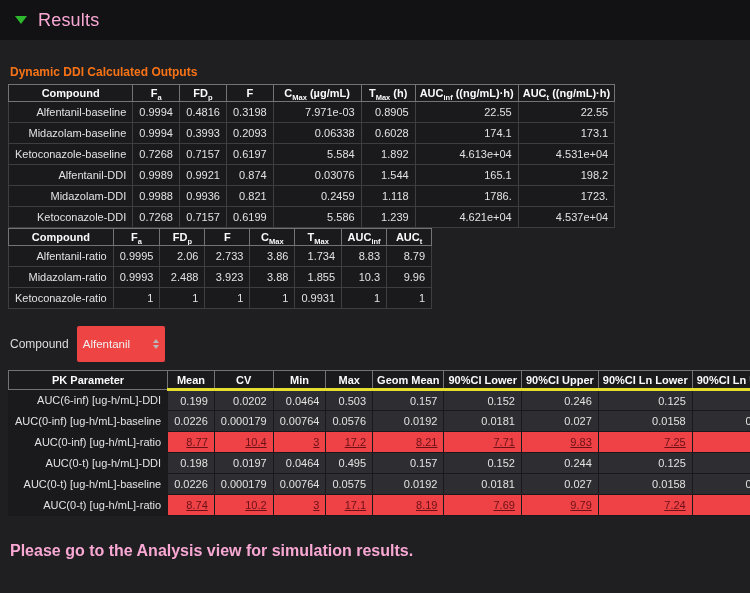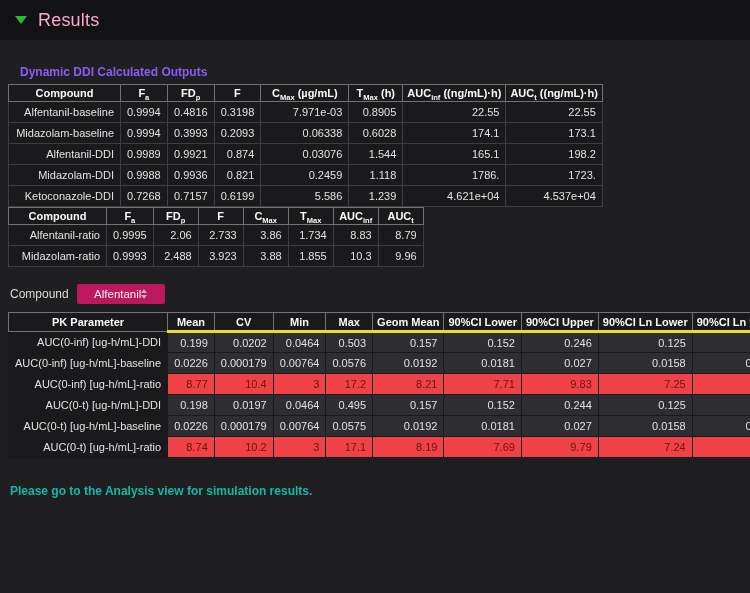--- a/index.html
+++ b/index.html
@@ -17,21 +17,21 @@
   .header-bar{
     height:40px;background:var(--bar);
     display:flex;align-items:center;gap:11px;padding-left:15px;
   }
   .tri-down{
     width:0;height:0;border-left:6px solid transparent;border-right:6px solid transparent;
     border-top:8px solid var(--green);
   }
   .header-title{font-size:18px;font-weight:500;color:#f9a8d4;letter-spacing:.2px;}
   .content{padding:0 8px;}
-  .section-title{font-size:12px;font-weight:700;color:#8b5cf6;margin:24px 0 5px 12px;}
+  .section-title{font-size:12px;font-weight:700;color:#f97316;margin:24px 0 5px 2px;}
   .section-title.first{margin-top:25px;}
 
   table.tbl{border-collapse:collapse;table-layout:fixed;font-size:11px;}
   table.tbl th{
     background:var(--cell);border:1px solid var(--hline);
     font-weight:700;color:#fafafa;text-align:center;
     height:17px;padding:1px 4px;white-space:nowrap;overflow:hidden;
   }
   table.tbl td{
     background:var(--cell);border:1px solid var(--bline);
@@ -40,33 +40,33 @@
   table.tbl td.c-label{text-align:right;}
   table.tbl td.c-num{text-align:right;}
   table.tbl sub{font-size:7.5px;line-height:0;}
   td.mk-orange{background:var(--orange);color:#7a3013;}
   td.mk-red{background:var(--red);color:#6b1115;}
   td.mk-gray{background:var(--grayhl);color:#e8e8e8;}
   table.pk th{height:19px;}
   table.pk th:not(:first-child){border-bottom:3px solid var(--yellow);}
   table.pk td{border-color:#19191b;}
   table.pk td.c-num{background:var(--pkdata);}
-  table.pk td.mk-red{background:var(--red);color:#6b1115;}
+  table.pk td.mk-red{background:var(--red);color:#6b1115;text-decoration:underline;}
 
   .selector-row{display:flex;align-items:center;gap:8px;margin:17px 0 8px 2px;}
   .selector-label{font-size:12px;color:#dcdcdc;}
   .dropdown{
-    width:88px;height:20px;background:#be185d;border-radius:2px;
-    display:flex;align-items:center;justify-content:center;
+    width:88px;height:36px;background:#ef4444;border-radius:2px;
+    display:flex;align-items:center;justify-content:space-between;
     padding:0 6px;font-size:11.5px;color:#f0f0f0;cursor:default;
   }
   .spinner{display:flex;flex-direction:column;gap:2px;align-items:center;}
   .spinner .up{width:0;height:0;border-left:3.5px solid transparent;border-right:3.5px solid transparent;border-bottom:4px solid #b8b8b8;}
   .spinner .dn{width:0;height:0;border-left:3.5px solid transparent;border-right:3.5px solid transparent;border-top:4px solid #b8b8b8;}
-  .footer-note{font-size:12px;font-weight:700;color:#14b8a6;margin:26px 0 0 2px;}
+  .footer-note{font-size:16px;font-weight:700;color:#f9a8d4;margin:26px 0 0 2px;}
 </style>
 </head>
 <body>
 
 <div class="header-bar">
   <div class="tri-down"></div>
   <div class="header-title">Results</div>
 </div>
 
 <div class="content">
@@ -110,20 +110,30 @@
           <td class="c-label">Midazolam-baseline</td>
           <td class="c-num">0.9994</td>
           <td class="c-num">0.3993</td>
           <td class="c-num">0.2093</td>
           <td class="c-num">0.06338</td>
           <td class="c-num">0.6028</td>
           <td class="c-num">174.1</td>
           <td class="c-num">173.1</td>
         </tr>
         <tr>
+          <td class="c-label">Ketoconazole-baseline</td>
+          <td class="c-num">0.7268</td>
+          <td class="c-num">0.7157</td>
+          <td class="c-num">0.6197</td>
+          <td class="c-num">5.584</td>
+          <td class="c-num">1.892</td>
+          <td class="c-num">4.613e+04</td>
+          <td class="c-num">4.531e+04</td>
+        </tr>
+        <tr>
           <td class="c-label">Alfentanil-DDI</td>
           <td class="c-num">0.9989</td>
           <td class="c-num">0.9921</td>
           <td class="c-num">0.874</td>
           <td class="c-num">0.03076</td>
           <td class="c-num">1.544</td>
           <td class="c-num">165.1</td>
           <td class="c-num">198.2</td>
         </tr>
         <tr>
@@ -185,20 +195,30 @@
         </tr>
         <tr>
           <td class="c-label">Midazolam-ratio</td>
           <td class="c-num">0.9993</td>
           <td class="c-num">2.488</td>
           <td class="c-num">3.923</td>
           <td class="c-num mk-orange">3.88</td>
           <td class="c-num">1.855</td>
           <td class="c-num mk-red">10.3</td>
           <td class="c-num mk-red">9.96</td>
+        </tr>
+        <tr>
+          <td class="c-label">Ketoconazole-ratio</td>
+          <td class="c-num">1</td>
+          <td class="c-num">1</td>
+          <td class="c-num">1</td>
+          <td class="c-num mk-gray">1</td>
+          <td class="c-num">0.9931</td>
+          <td class="c-num mk-gray">1</td>
+          <td class="c-num mk-gray">1</td>
         </tr>
       </tbody>
     </table>
 
   <div class="selector-row">
     <span class="selector-label">Compound</span>
     <div class="dropdown">
       <span>Alfentanil</span>
       <span class="spinner">
         <span class="up"></span>
@@ -229,21 +249,21 @@
           <th>Max</th>
           <th>Geom Mean</th>
           <th>90%CI Lower</th>
           <th>90%CI Upper</th>
           <th>90%CI Ln Lower</th>
           <th>90%CI Ln Upper</th>
         </tr>
       </thead>
       <tbody>
         <tr>
-          <td class="c-label">AUC(0-inf) [ug-h/mL]-DDI</td>
+          <td class="c-label">AUC(6-inf) [ug-h/mL]-DDI</td>
           <td class="c-num">0.199</td>
           <td class="c-num">0.0202</td>
           <td class="c-num">0.0464</td>
           <td class="c-num">0.503</td>
           <td class="c-num">0.157</td>
           <td class="c-num">0.152</td>
           <td class="c-num">0.246</td>
           <td class="c-num">0.125</td>
           <td class="c-num">0.198</td>
         </tr>

